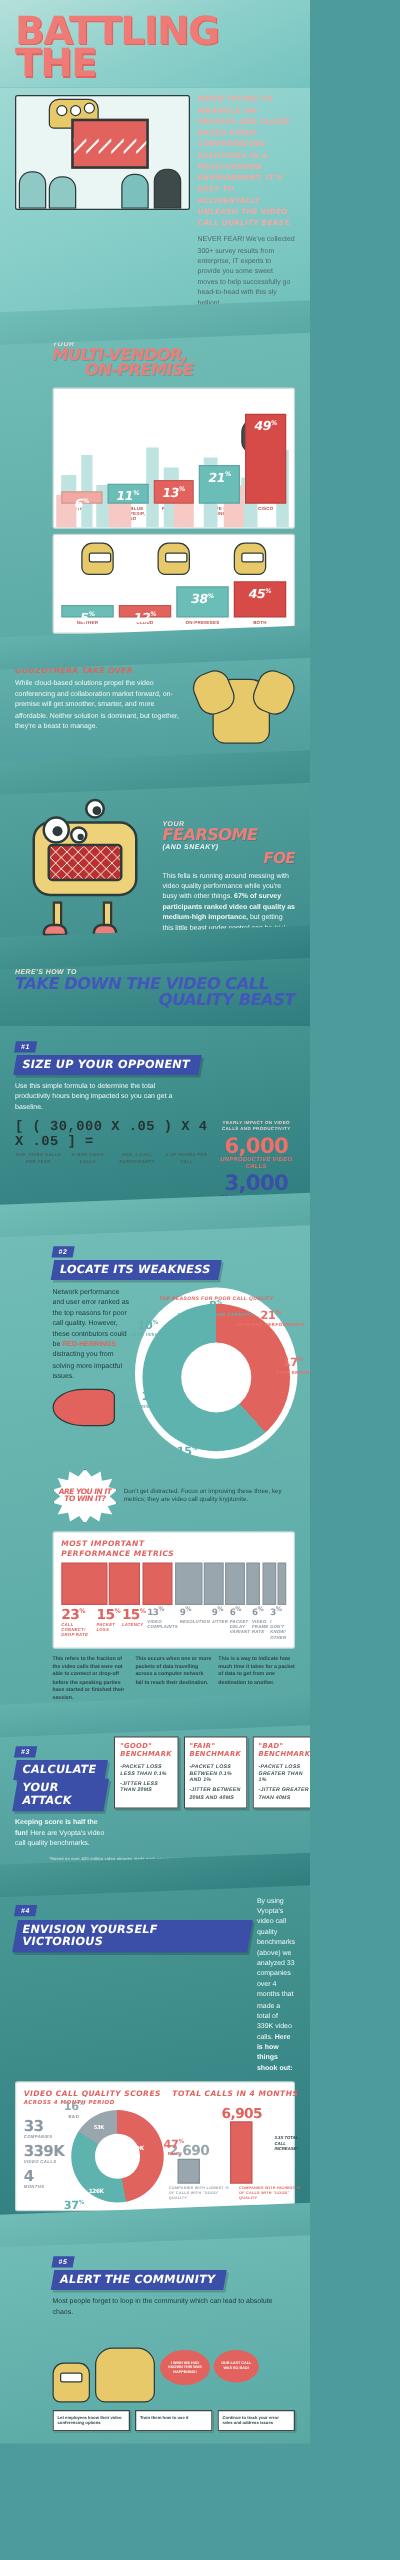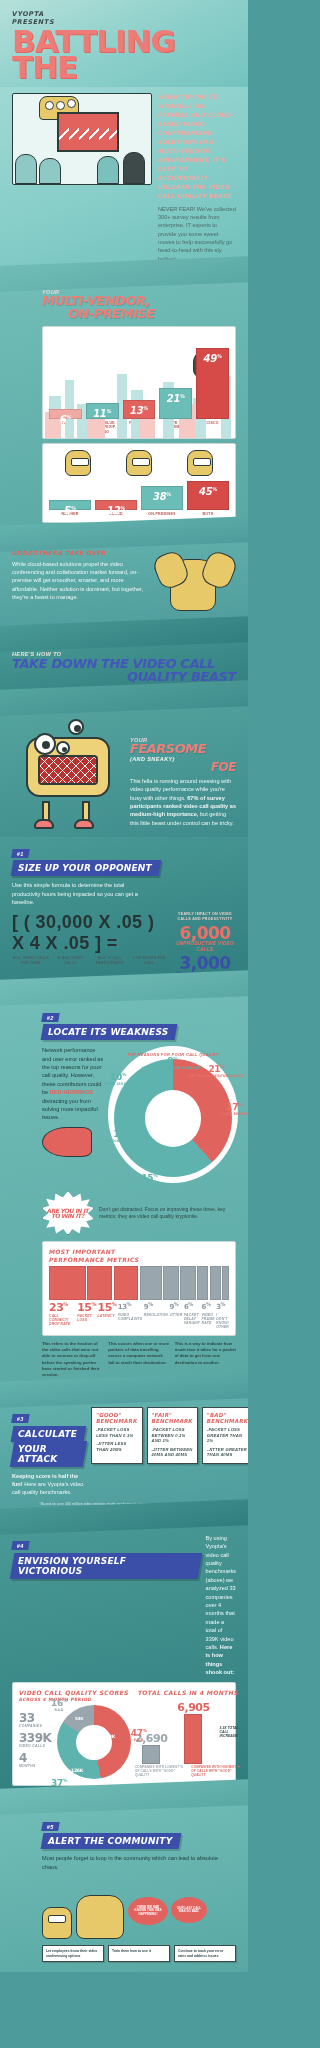--- a/index.html
+++ b/index.html
@@ -157,21 +157,21 @@
     display:block; background:#3b4fa8; color:#fff; font-family:"DejaVu Sans",sans-serif;
     font-weight:bold; font-style:italic; font-size:9px; letter-spacing:.2px;
     padding:3px 8px 3px 6px; transform:skewX(-10deg); margin-top:1px;
     box-shadow:2px 2px 0 rgba(0,0,0,.18);
   }
   .step .ttl span{ display:inline-block; transform:skewX(10deg); }
   .step .num span{ display:inline-block; transform:skewX(10deg); }
 
   
   .formula {
-    font-family:Liberation Sans, sans-serif; font-weight:bold; font-size:18px;
+    font-family:Liberation Mono, monospace; font-weight:bold; font-size:11px;
     color:#263434; letter-spacing:.4px;
   }
   .formula-legend { display:flex; justify-content:space-between; margin-top:2px; }
   .formula-legend div { font-size:3.4px; font-weight:bold; text-align:center; color:#4a5e5e;
                         line-height:1.3; letter-spacing:.3px; width:24%; }
   .bignum { font-family:"DejaVu Sans",sans-serif; font-weight:bold; font-size:17px; line-height:.95;
             letter-spacing:-.6px; text-align:center; }
   .bignum.red { color:#ef6f69; }
   .bignum.blue { color:#3b4fa8; }
   .bignum-cap { font-size:4.6px; font-weight:bold; font-style:italic; text-align:center;
@@ -215,24 +215,20 @@
   .callout { font-size:5px; line-height:1.5; color:#2f4848; }
   .sectit { font-family:"DejaVu Sans",sans-serif; font-weight:bold; font-style:italic;
             font-size:6px; color:#e2625e; letter-spacing:.4px; line-height:1.25; }
 </style>
 </head>
 <body>
 
 <div class="page">
 
   <section class="hero">
-    <div class="kicker">
-      <div>VYOPTA</div>
-      <div>PRESENTS</div>
-    </div>
     <div class="hero-title">
       <div class="bigred">BATTLING</div>
       <div class="row-title">
         <div class="bigred l2">THE</div>
       </div>
     </div>
   </section>
 
   <section class="band teal" style="padding-top:6px">
     <div style="display:flex; gap:6px;">
@@ -362,26 +358,20 @@
         <div class="body-txt white" style="margin-top:3px">While cloud-based solutions propel the video conferencing and collaboration market forward, on-premise will get smoother, smarter, and more affordable. Neither solution is dominant, but together, they're a beast to manage.</div>
       </div>
       <div style="width:84px; height:74px; position:relative">
         <div style="position:absolute; left:18px; top:10px; width:46px; height:52px; background:#e8c96a; border:1.6px solid #2e3b3b; border-radius:16px 16px 10px 10px;"></div>
         <div style="position:absolute; left:4px; top:4px; width:30px; height:34px; background:#e8c96a; border:1.6px solid #2e3b3b; transform:rotate(-22deg); border-radius:12px;"></div>
         <div style="position:absolute; right:2px; top:4px; width:30px; height:34px; background:#e8c96a; border:1.6px solid #2e3b3b; transform:rotate(22deg); border-radius:12px;"></div>
       </div>
     </div>
   </section>
 
-  <section class="band deep slant-top" style="padding-top:18px; padding-bottom:14px">
-    <div class="tiny-label" style="color:#f0e6d8">HERE'S HOW TO</div>
-    <div style="font-family:'DejaVu Sans',sans-serif; font-weight:bold; font-style:italic; color:#4455bb; font-size:13px; letter-spacing:-.4px; line-height:1;">TAKE DOWN THE VIDEO CALL</div>
-    <div style="font-family:'DejaVu Sans',sans-serif; font-weight:bold; font-style:italic; color:#4455bb; font-size:13px; letter-spacing:-.4px; text-align:right; line-height:1;">QUALITY BEAST</div>
-  </section>
-
   <section class="band dark slant-top" style="padding-top:18px">
     <div style="display:flex; gap:6px;">
       <div class="bigmon" style="flex:0 0 112px">
         <div class="body"></div>
         <div class="eye e1">
             <div class="pupil" style="left:6px; top:6px; width:8px; height:8px;"></div>
           </div>
         <div class="eye e2">
             <div class="pupil" style="left:4px; top:4px; width:5px; height:5px;"></div>
           </div>
@@ -399,20 +389,26 @@
       <div style="flex:1; padding-top:22px">
         <div class="tiny-label" style="color:#f3d7d4; text-align:left">YOUR</div>
         <div class="redscript" style="font-size:13px">FEARSOME</div>
         <div class="tiny-label" style="color:#eef8f6">(AND SNEAKY)</div>
         <div class="redscript" style="font-size:12px; text-align:right">FOE</div>
         <div class="body-txt white" style="margin-top:4px">
           <span>This fella is running around messing with video quality performance while you're busy with other things. </span><b>67% of survey participants ranked video call quality as medium-high importance,</b><span> but getting this little beast under control can be tricky.</span>
         </div>
       </div>
     </div>
+  </section>
+
+  <section class="band deep slant-top" style="padding-top:18px; padding-bottom:14px">
+    <div class="tiny-label" style="color:#f0e6d8">HERE'S HOW TO</div>
+    <div style="font-family:'DejaVu Sans',sans-serif; font-weight:bold; font-style:italic; color:#4455bb; font-size:13px; letter-spacing:-.4px; line-height:1;">TAKE DOWN THE VIDEO CALL</div>
+    <div style="font-family:'DejaVu Sans',sans-serif; font-weight:bold; font-style:italic; color:#4455bb; font-size:13px; letter-spacing:-.4px; text-align:right; line-height:1;">QUALITY BEAST</div>
   </section>
 
   <section class="band deep" style="padding-top:4px">
     <div class="step">
       <div class="num"><span>#1</span></div>
       <div class="ttl"><span>SIZE UP YOUR OPPONENT</span></div>
     </div>
     <div class="body-txt white" style="margin-top:5px; width:62%">Use this simple formula to determine the total productivity hours being impacted so you can get a baseline.</div>
 
     <div style="display:flex; gap:6px; margin-top:6px; align-items:flex-start;">

